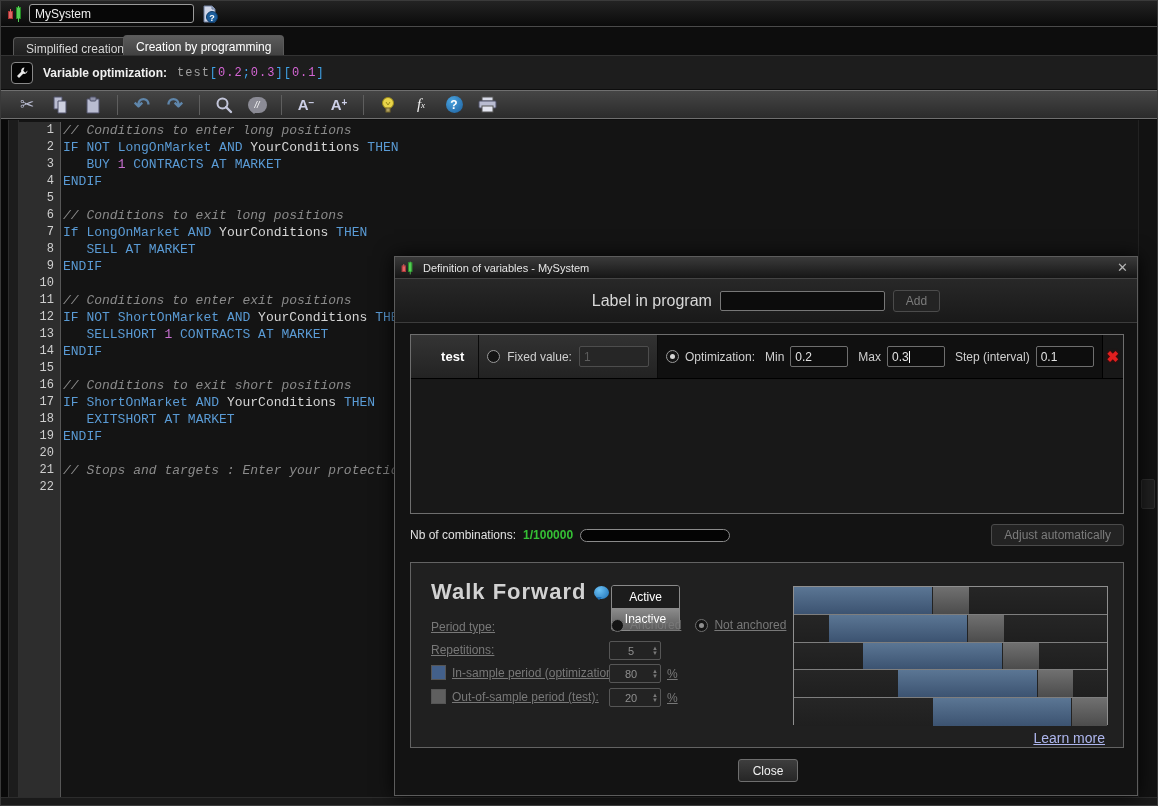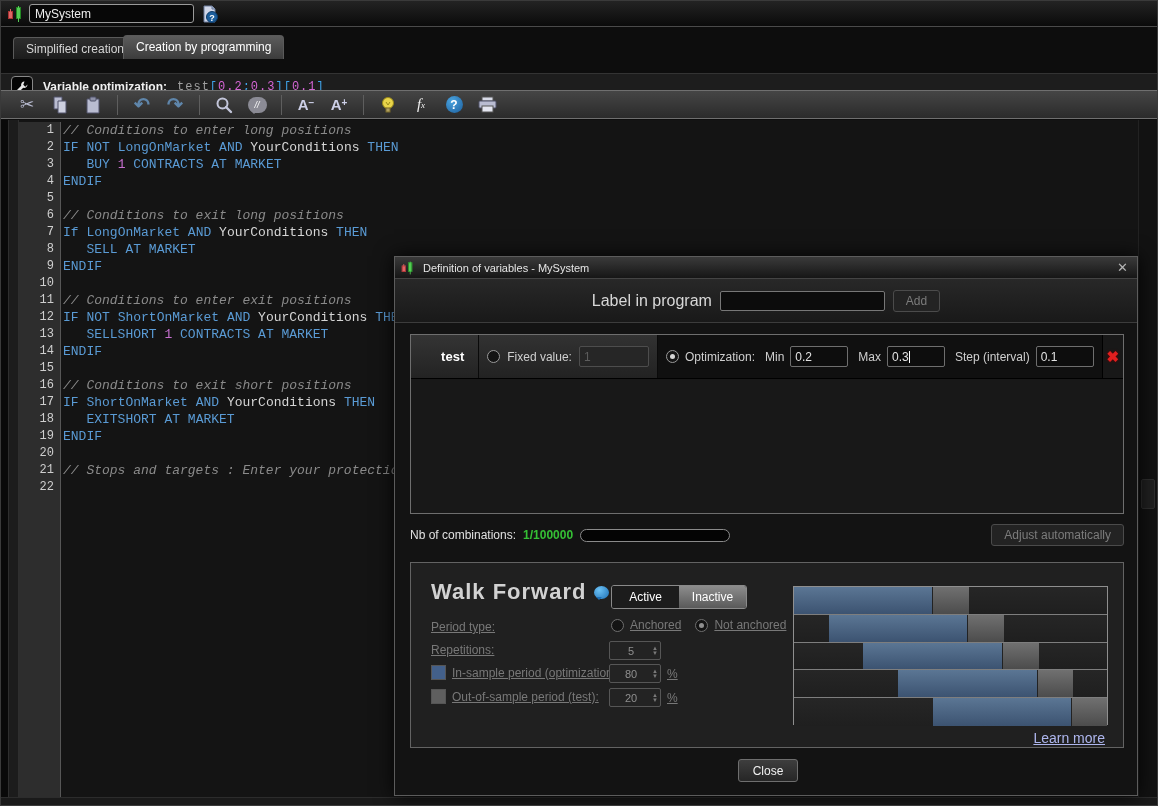--- a/index.html
+++ b/index.html
@@ -23,21 +23,21 @@
   .dochelp { width:20px; height:20px; position:relative; flex:0 0 auto; cursor:pointer; }
 
   
   #tabbar { position:absolute; left:0; top:27px; width:1158px; height:31px; background:#0d0d0d; }
   .tab { position:absolute; bottom:0; font-size:12px; padding:4px 12px 5px 12px; border:1px solid #5a5a5a; border-bottom:none;
     border-radius:4px 4px 0 0; cursor:pointer; white-space:nowrap; }
   .tab.inactive { left:12px; background:linear-gradient(#2e2e2e,#1c1c1c); color:#d5d5d5; height:22px; }
   .tab.active { left:122px; background:linear-gradient(#5c5c5c,#3c3c3c); color:#fff; height:24px; }
 
   
-  #varopt-bar { position:absolute; left:0; top:72px; width:1158px; height:26px; background:#1d1d1d;
+  #varopt-bar { position:absolute; left:0; top:54px; width:1158px; height:34px; background:#1d1d1d;
     border-top:1px solid #333; display:flex; align-items:center; gap:10px; padding:0 10px; }
   #wrench-btn { width:22px; height:22px; background:#050505; border:1px solid #888; border-radius:4px;
     display:flex; align-items:center; justify-content:center; cursor:pointer; }
   #varopt-label { font-size:12px; font-weight:bold; color:#f0f0f0; }
   #varopt-expr { font-family:"Liberation Mono", monospace; font-size:12px; letter-spacing:1px; }
   .tk-plain { color:#9f9f9f; } .tk-br { color:#3fa3e8; } .tk-num { color:#d465d4; }
 
   
   #toolbar { position:absolute; left:0; top:89px; width:1158px; height:29px;
     background:linear-gradient(#454545,#2b2b2b); border-top:1px solid #6f6f6f; border-bottom:1px solid #6f6f6f;
@@ -117,21 +117,21 @@
   #combo-bar { width:150px; height:13px; background:#040404; border:1px solid #8a8a8a; border-radius:7px; }
   #adjust-btn { margin-left:auto; }
 
   
   #wf-panel { position:absolute; left:15px; top:305px; width:714px; height:186px; background:#202020; border:1px solid #636363; }
   #wf-title-row { position:absolute; left:20px; top:16px; display:flex; align-items:center; gap:8px; }
   #wf-title { font-size:22px; font-weight:bold; color:#d2d2d2; letter-spacing:1px; }
   .wf-bubble { width:15px; height:13px; background:radial-gradient(circle at 35% 30%, #6cc2f5, #1d6fb5); border-radius:50% 50% 50% 50%;
     position:relative; }
   .wf-bubble::after { content:""; position:absolute; left:2px; bottom:-4px; border:3px solid transparent; border-top-color:#1d6fb5; }
-  #wf-toggle { position:absolute; left:200px; top:22px; display:flex; border:1px solid #8a8a8a; border-radius:3px; overflow:hidden; }
+  #wf-toggle { position:absolute; left:200px; top:22px; display:flex; border:1px solid #8a8a8a; border-radius:3px; overflow:hidden;flex-direction:column; }
   .wf-tbtn { width:67px; height:22px; font-size:12px; display:flex; align-items:center; justify-content:center; cursor:pointer; color:#fff; }
   .wf-tbtn.off { background:#1c1c1c; }
   .wf-tbtn.on { background:linear-gradient(#8d8d8d,#5a5a5a); }
   .wf-row { position:absolute; left:20px; display:flex; align-items:center; gap:6px; }
   .sq { width:15px; height:15px; border:1px solid #555; }
   .sq.in { background:#43608a; } .sq.out { background:#5f5f5f; }
   .spin { width:52px; height:19px; background:#232323; border:1px solid #565656; border-radius:2px; color:#8f8f8f; font-size:11px;
     display:flex; align-items:center; }
   .spin .val { flex:1; text-align:center; }
   .spin .arrows { display:flex; flex-direction:column; line-height:5px; font-size:6px; color:#7a7a7a; padding-right:2px; }

